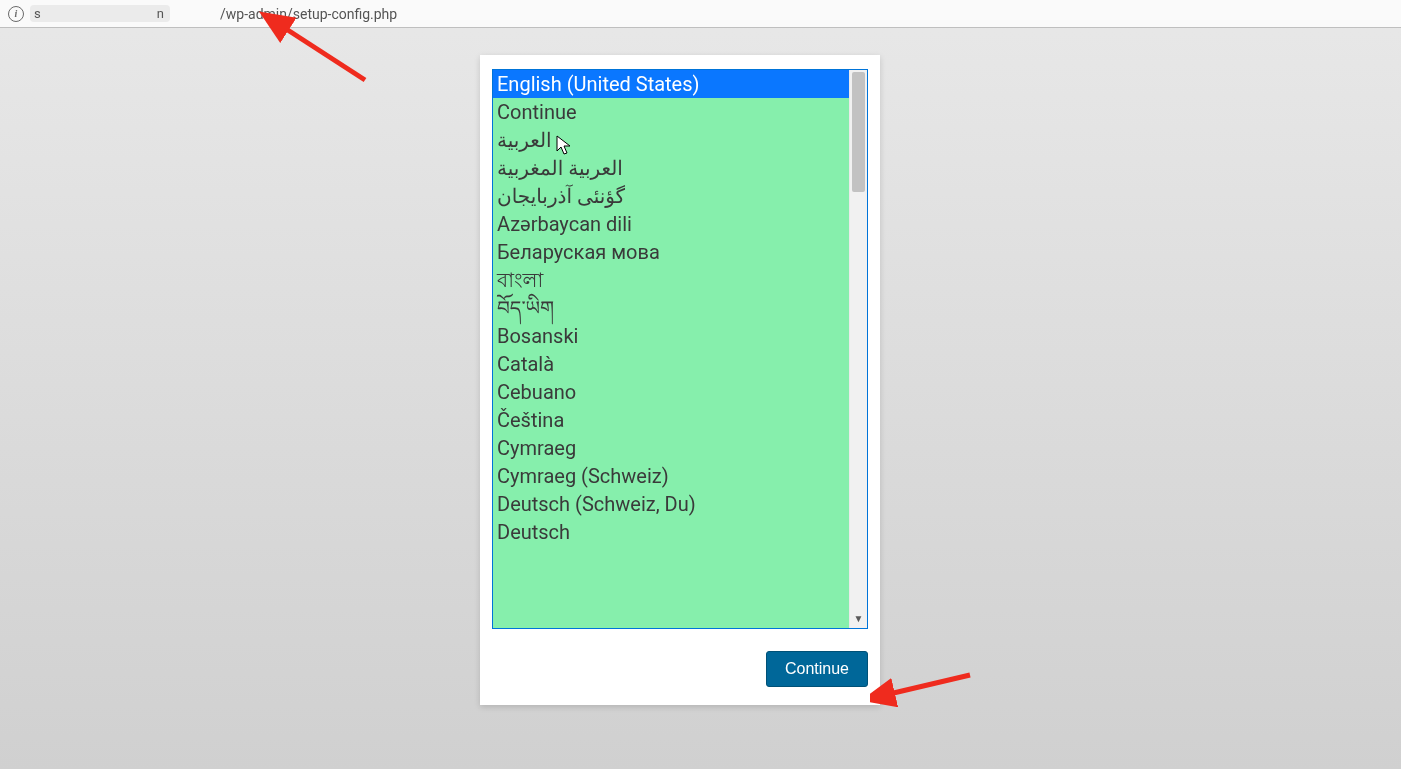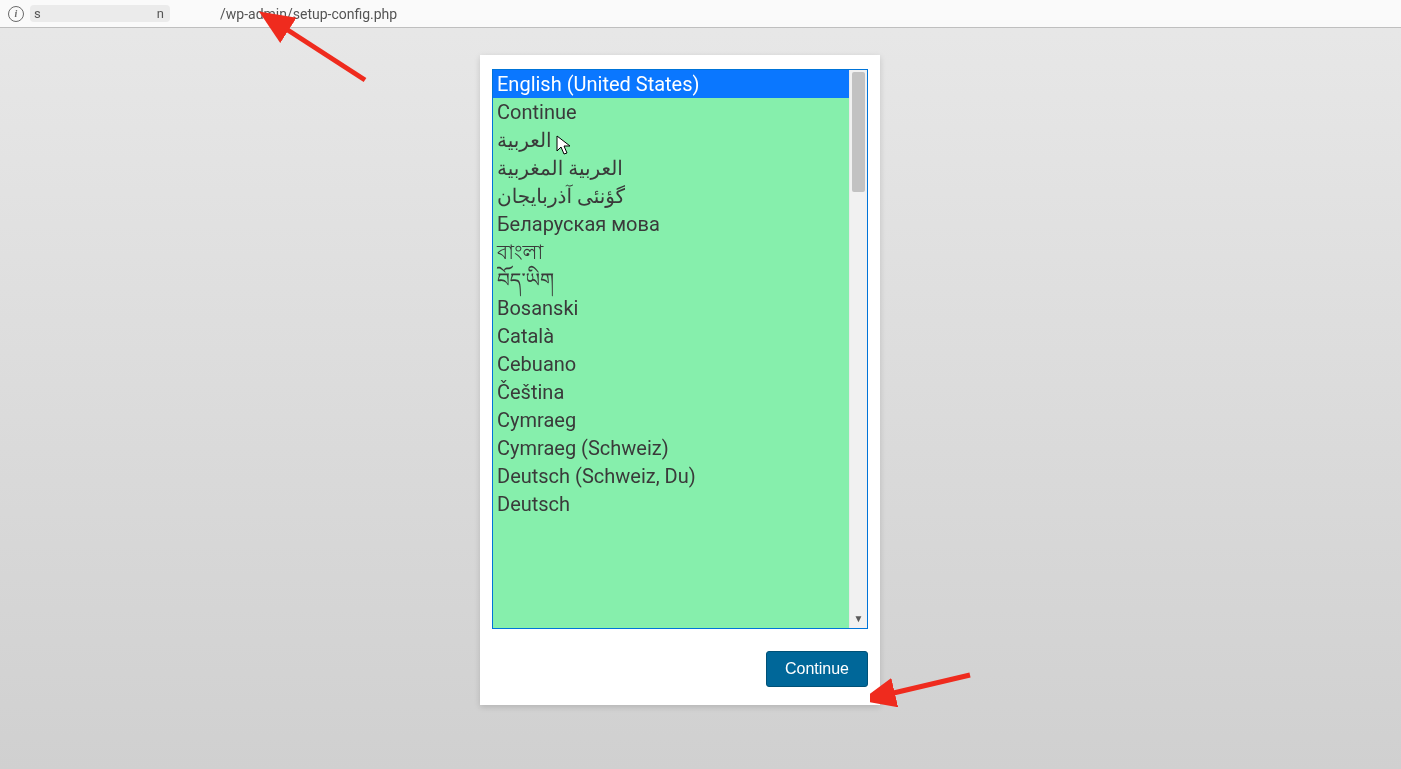--- a/index.html
+++ b/index.html
@@ -160,20 +160,21 @@
 </svg>
 
 <div class="panel">
   <div class="lang-box">
     <div class="lang-list" id="lang-list">
         <div class="lang-item selected">English (United States)</div>
         <div class="lang-item">Continue</div>
         <div class="lang-item">العربية</div>
         <div class="lang-item">العربية المغربية</div>
         <div class="lang-item">گؤنئی آذربایجان</div>
+        <div class="lang-item">Azərbaycan dili</div>
         <div class="lang-item">Беларуская мова</div>
         <div class="lang-item">বাংলা</div>
         <div class="lang-item">བོད་ཡིག</div>
         <div class="lang-item">Bosanski</div>
         <div class="lang-item">Català</div>
         <div class="lang-item">Cebuano</div>
         <div class="lang-item">Čeština</div>
         <div class="lang-item">Cymraeg</div>
         <div class="lang-item">Cymraeg (Schweiz)</div>
         <div class="lang-item">Deutsch (Schweiz, Du)</div>

